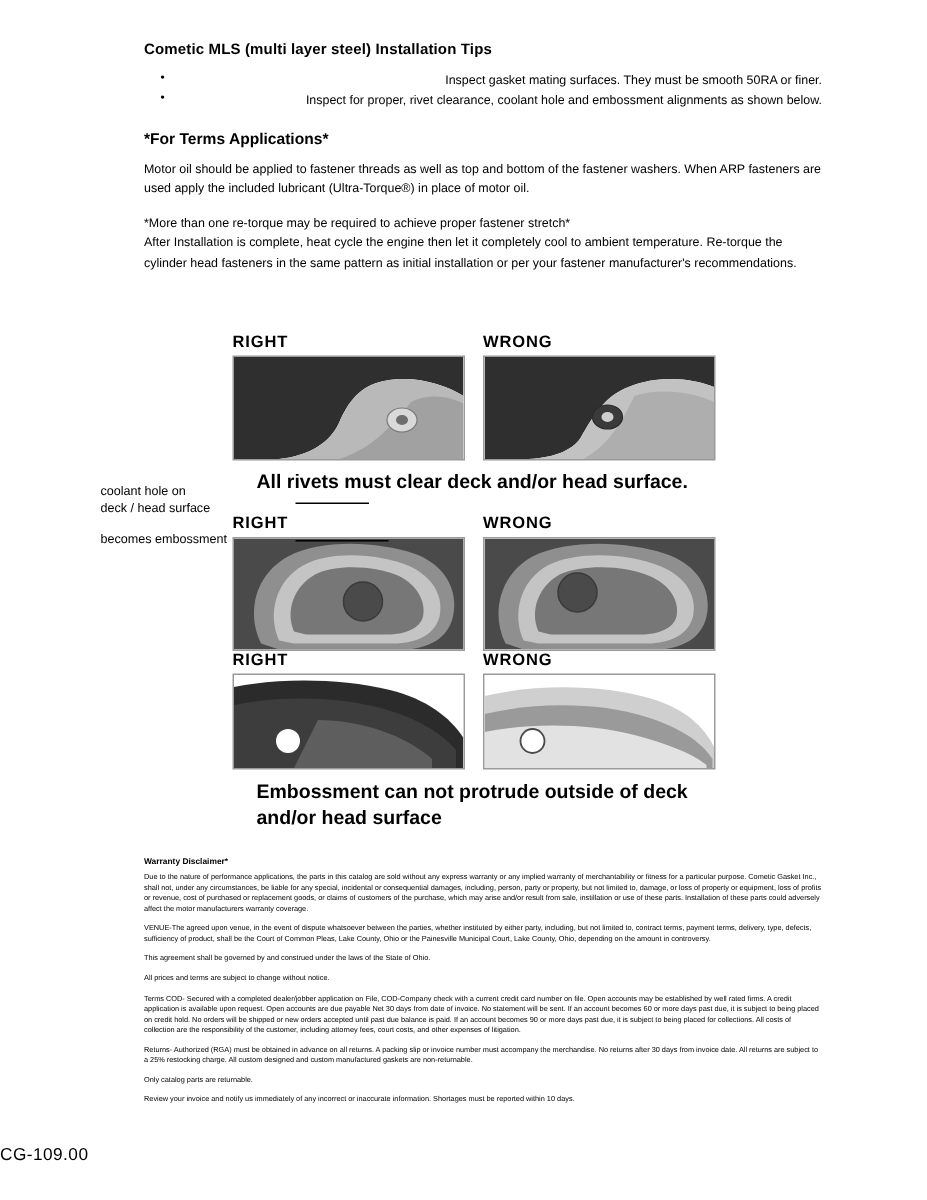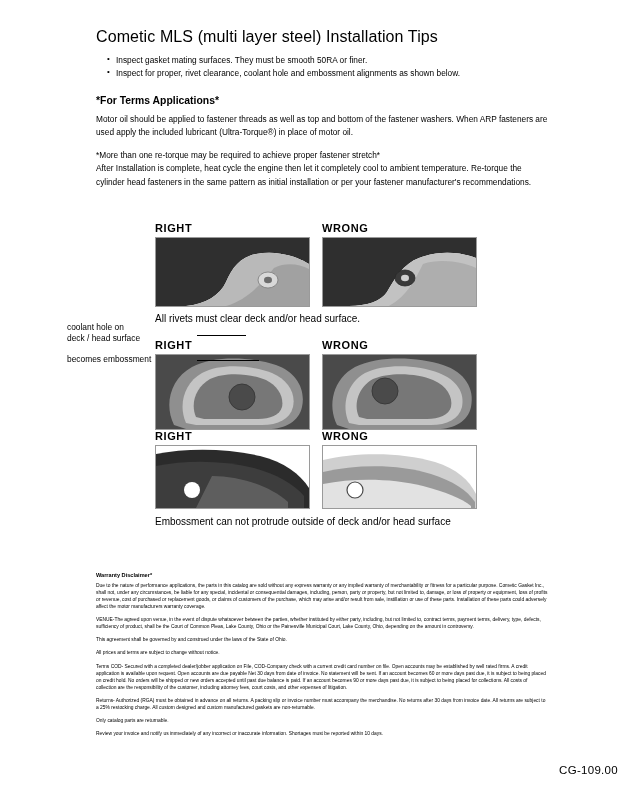--- a/index.html
+++ b/index.html
@@ -22,22 +22,22 @@
     height: 800px;
     background: #fff;
   }
   .content {
     position: absolute;
     left: 96px;
     top: 28px;
     width: 452px;
   }
   h1.title {
-    font-size: 16px;
-    font-weight: normal;
+    font-size: 10px;
+    font-weight: bold;
     margin: 0 0 8px 0;
     letter-spacing: 0.1px;
   }
   ul.bullets {
     list-style: none;
     margin: 0;
     padding: 0;
   }
   ul.bullets > li {
     font-size: 8.3px;
@@ -50,20 +50,21 @@
     content: "\25E6";
     position: absolute;
     left: 0;
     top: -1px;
     font-size: 8px;
   }
   ul.sub {
     list-style: none;
     margin: 0;
     padding: 0 0 0 11px;
+    text-align: right;
   }
   ul.sub > li {
     font-size: 8.3px;
     line-height: 1.62;
     position: relative;
     padding-left: 9px;
   }
   ul.sub > li::before {
     content: "\2022";
     position: absolute;
@@ -107,23 +108,24 @@
     width: 153px;
     height: 68px;
     border: 1px solid #9a9a9a;
     overflow: hidden;
     position: relative;
     background: #ffffff;
   }
   .fig-box.tall { height: 74px; }
   .fig-box.short { height: 62px; }
   .caption {
-    font-size: 10px;
-    margin: 5px 0 13px 0;
+    font-size: 13px;
+    margin: 5px 0 13px 16px;
     line-height: 1.35;
+    font-weight: bold;
   }
   .caption.two {
     margin-top: 6px;
   }
 
   
   .callout {
     position: absolute;
     font-size: 8.4px;
     line-height: 1.3;
@@ -151,21 +153,21 @@
   .warranty p {
     font-size: 4.9px;
     line-height: 1.44;
     margin: 0 0 6px 0;
     text-align: left;
   }
   .docnum {
     position: absolute;
     left: 0; right: 0;
     bottom: 24px;
-    text-align: right;
+    text-align: left;
     font-size: 11.5px;
     letter-spacing: 0.3px;
   }
 </style>
 </head>
 <body>
 
 <div class="page">
 
   <div class="content">

